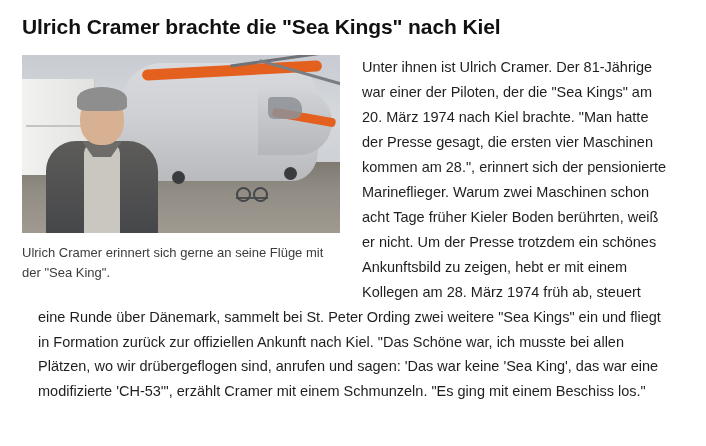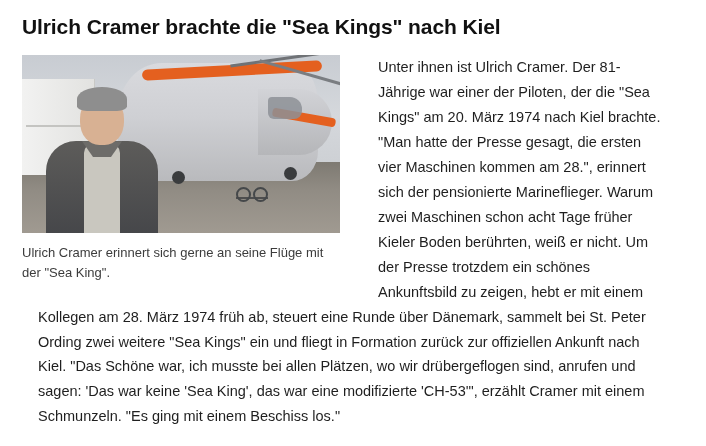--- a/index.html
+++ b/index.html
@@ -25,21 +25,21 @@
     font-size: 21px;
     font-weight: bold;
     color: #111111;
     letter-spacing: -0.1px;
     margin: 0 0 16px 0;
     line-height: 1.2;
   }
   .figure {
     float: left;
     width: 318px;
-    margin: 0 38px 6px 0;
+    margin: 0 22px 6px 0;
   }
   .photo {
     width: 318px;
     height: 178px;
     position: relative;
     overflow: hidden;
     background: #8d9299;
     border: 0;
   }
   

